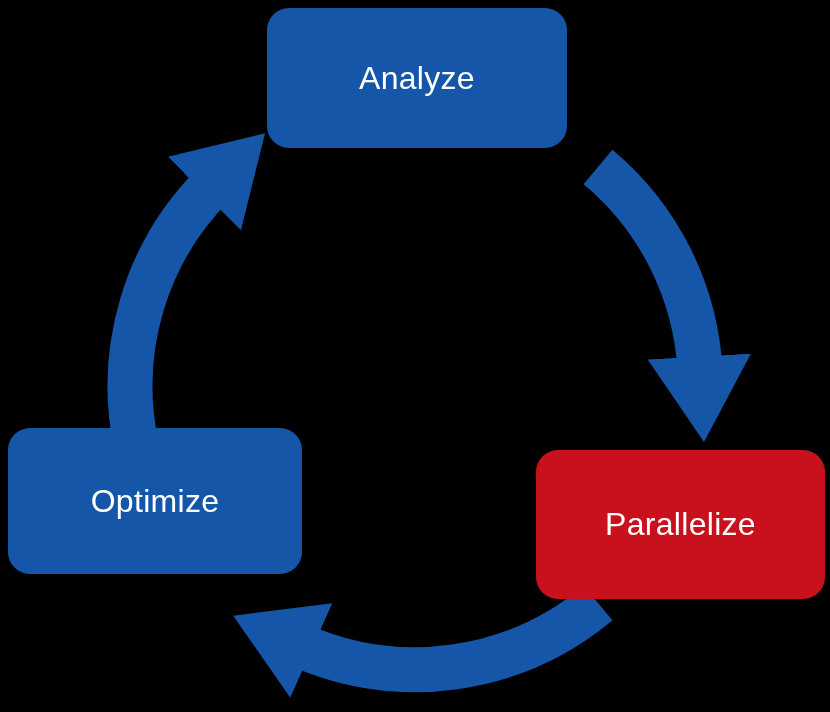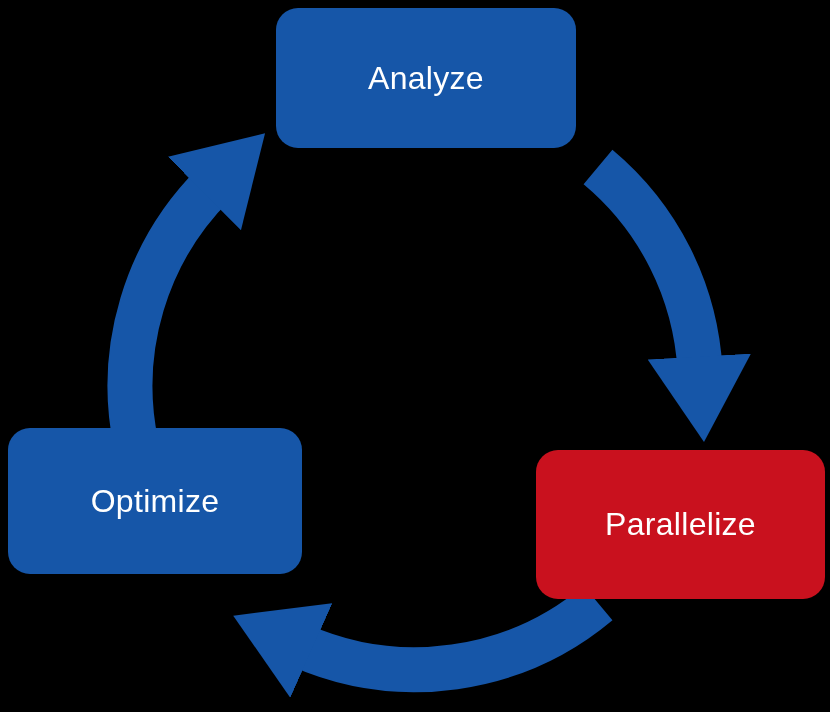--- a/index.html
+++ b/index.html
@@ -28,21 +28,21 @@
     display: flex;
     align-items: center;
     justify-content: center;
     border-radius: 22px;
     color: #fff;
     font-size: 32px;
     letter-spacing: 0.3px;
     text-align: center;
   }
   .node-analyze {
-    left: 276px;
+    left: 267px;
     top: 8px;
     width: 300px;
     height: 140px;
   }
   .node-parallelize {
     left: 536px;
     top: 450px;
     width: 289px;
     height: 149px;
   }

